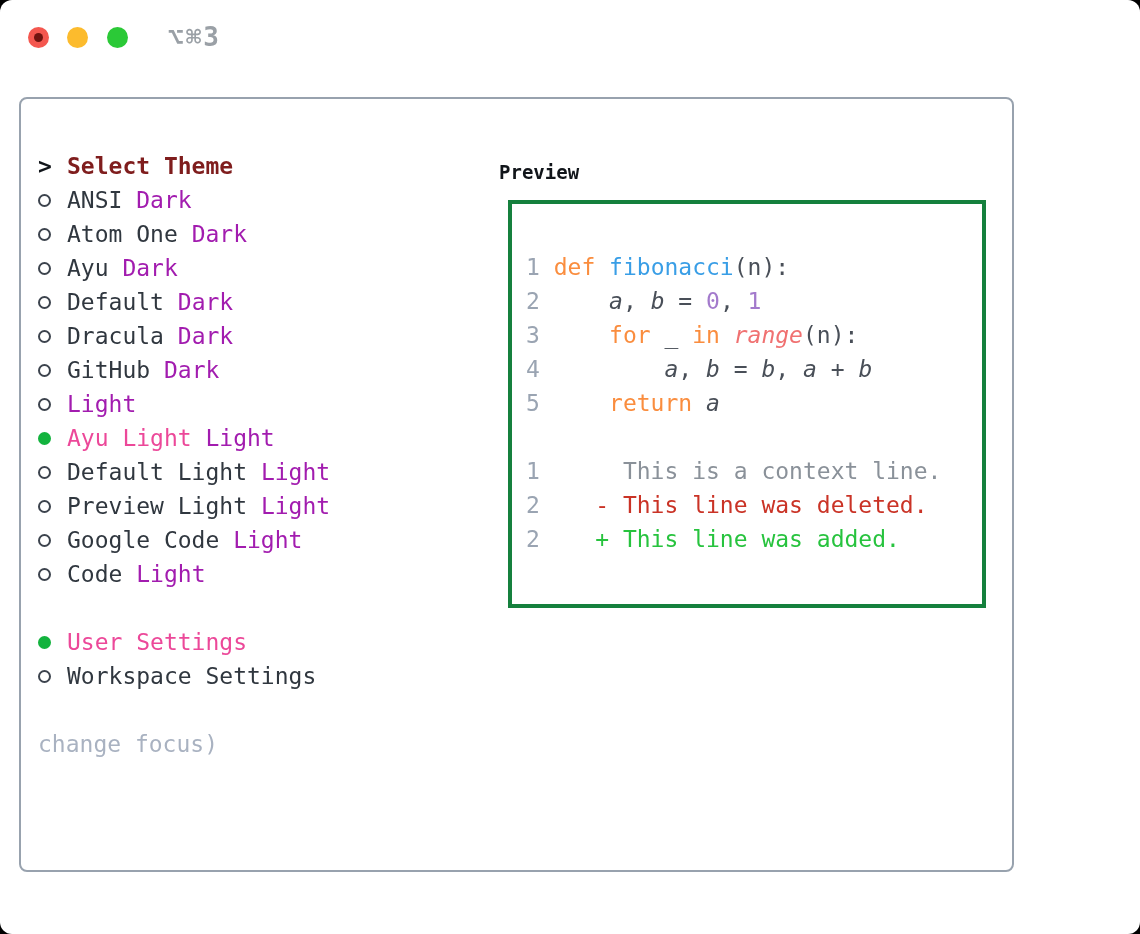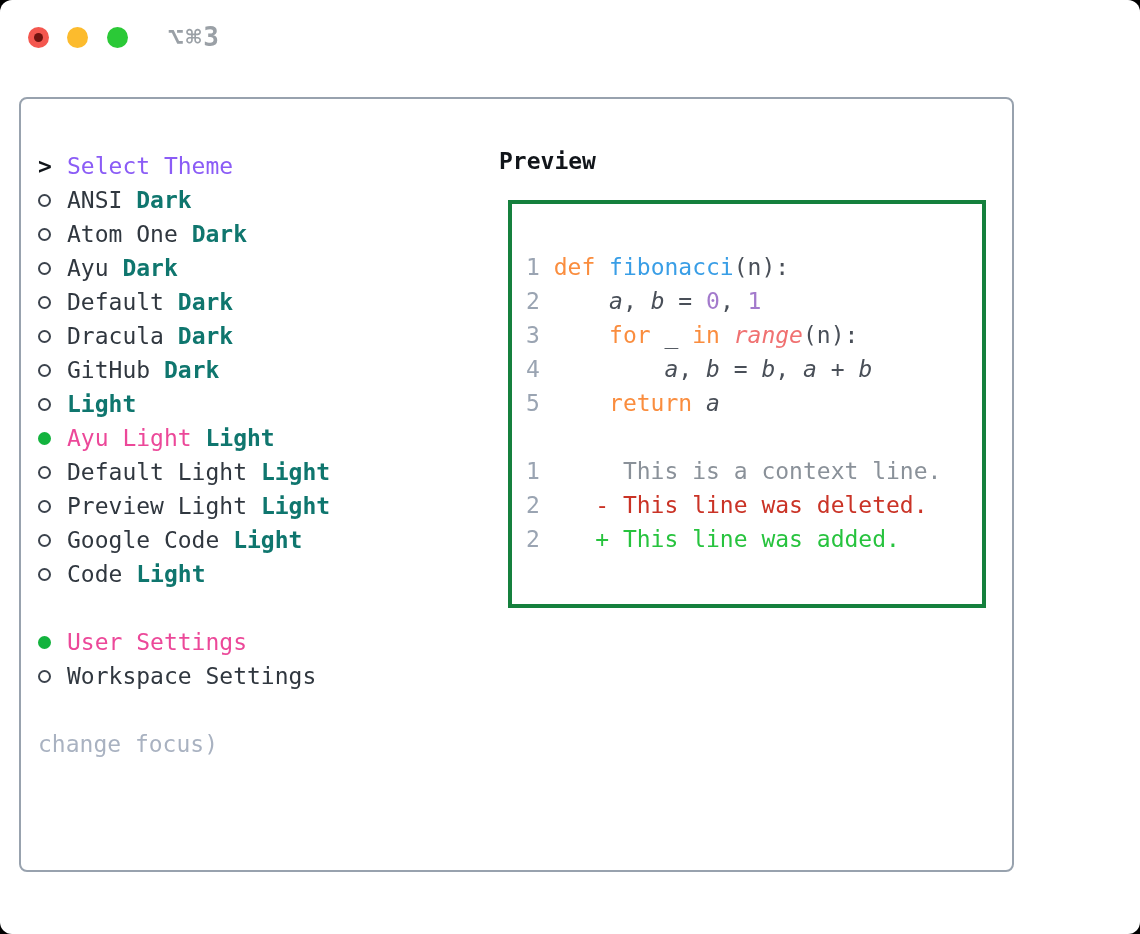--- a/index.html
+++ b/index.html
@@ -21,31 +21,31 @@
   .panel{position:absolute;left:19px;top:97px;width:995px;height:775px;
        box-sizing:border-box;border:2px solid #98a2ae;border-radius:8px;background:#fff;}
 
   
   .left-col{position:absolute;left:38px;top:149px;font-size:23px;line-height:34px;color:#30373f;}
   .row{display:flex;height:34px;align-items:center;white-space:pre;}
   .gut{width:29px;flex:none;display:flex;align-items:center;}
   .dot{width:13px;height:13px;border-radius:50%;border:2px solid #3c434d;box-sizing:border-box;}
   .dot.sel{background:#13b33e;border-color:#13b33e;}
   .prompt{font-weight:bold;color:#11151a;}
-  .hdr{font-weight:normal;color:#8b5cf6;}
+  .hdr{font-weight:bold;color:#7f1d1d;}
   .hdr2{color:#11151a;}
-  .muted{color:#0f766e;font-weight:bold;}
+  .muted{color:#a21caf;}
   .selgreen{color:#ec4899;}
   .spacer{height:34px;}
   .help{color:#a9b2c1;}
   .help div{height:34px;line-height:34px;white-space:pre;}
 
   
-  .preview-title{position:absolute;left:499px;top:144px;height:34px;line-height:34px;
-       font-size:23px;font-weight:bold;color:#11151a;}
+  .preview-title{position:absolute;left:499px;top:155px;height:34px;line-height:34px;
+       font-size:19px;font-weight:bold;color:#11151a;}
   .codebox{position:absolute;left:508px;top:200px;width:478px;height:408px;
        box-sizing:border-box;border:4px solid #15803d;background:#fff;
        padding:46px 14px;margin:0;font-size:23px;line-height:34px;overflow:hidden;}
   .code-line{height:34px;line-height:34px;white-space:pre;}
   .ln{display:inline-block;width:2ch;}
 </style>
 </head>
 <body>
 
 <div class="window">

